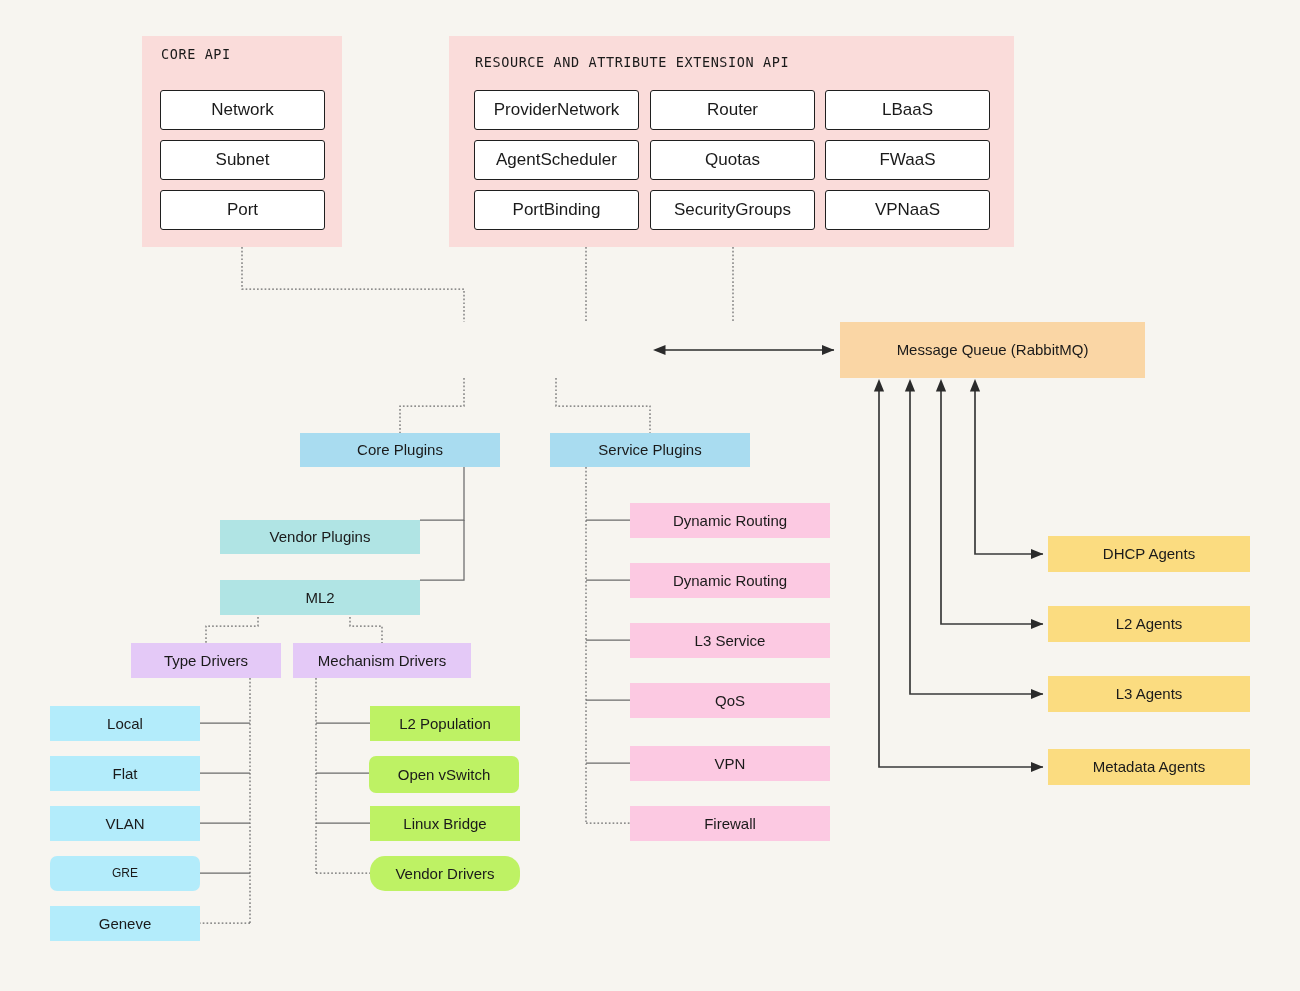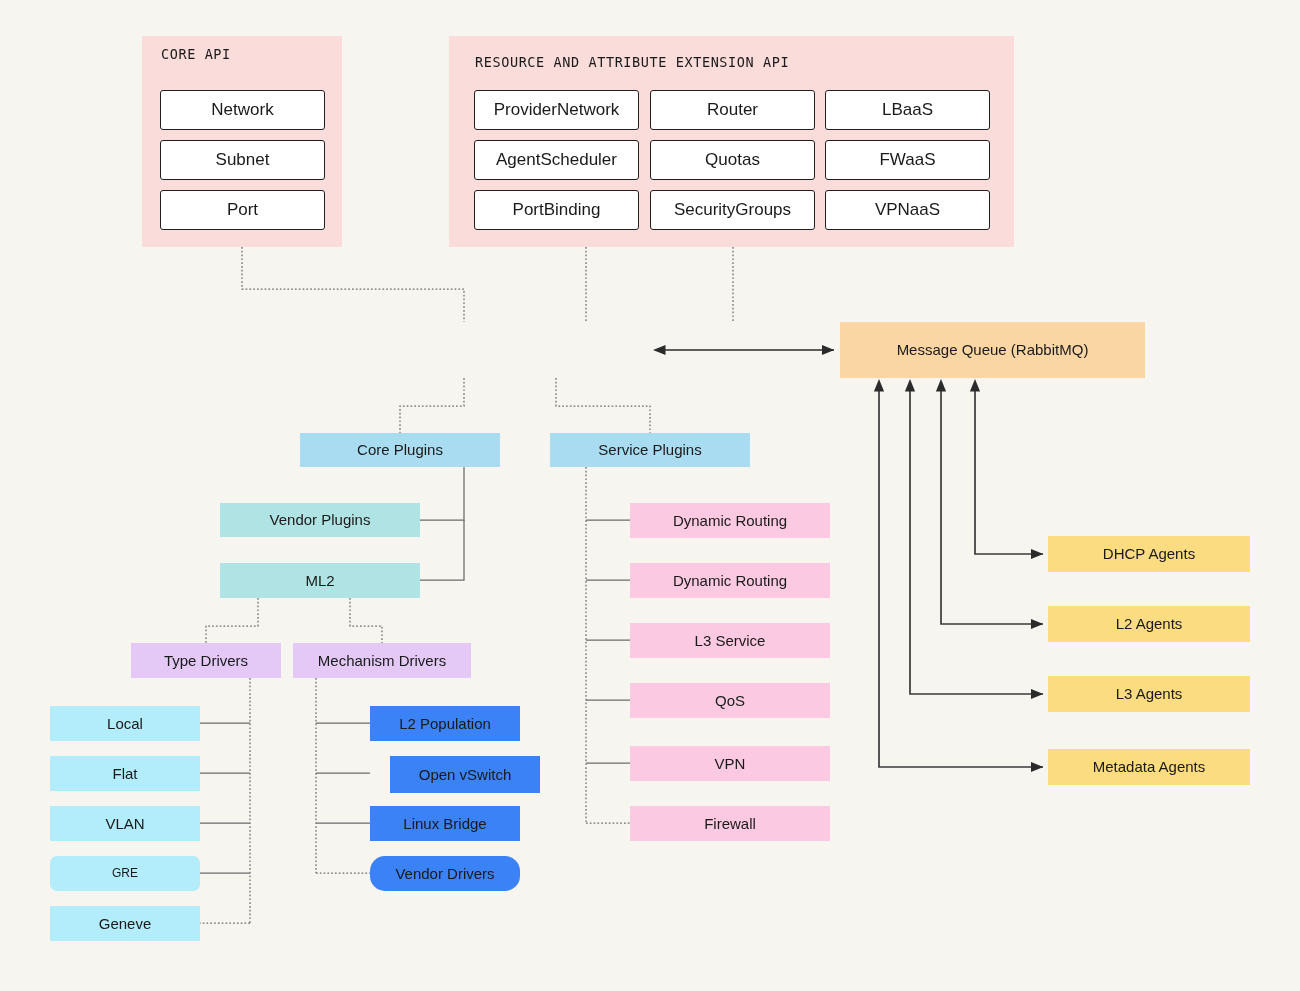--- a/index.html
+++ b/index.html
@@ -58,24 +58,24 @@
   .api-item {
     background: #ffffff;
     border: 1.3px solid #1f1f1f;
     border-radius: 3px;
     font-size: 17px;
   }
 
   
   .n-blue     { background: #a9dcf0; }
   .n-orange   { background: #fad6a5; }
-  .n-teal     { background: #b0e4e4; }
+  .n-teal     { background: #b0e4e4; margin-top: 17px; }
   .n-purple   { background: #e4c9f7; }
   .n-cyan     { background: #b3ecfb; }
-  .n-green    { background: #3b82f6; }
+  .n-green    { background: #bef264; }
   .n-pink     { background: #fcc9e2; }
   .n-yellow   { background: #fbdc80; }
 
   .n-neutron {
     color: #14519b;
     font-weight: bold;
     font-size: 15.5px;
   }
   .n-small { font-size: 12px; border-radius: 7px; }
 </style>
@@ -187,21 +187,21 @@
   <div class="node n-purple" style="left:131px; top:643px; width:150px; height:35px;">Type Drivers</div>
   <div class="node n-purple" style="left:293px; top:643px; width:178px; height:35px;">Mechanism Drivers</div>
 
   <div class="node n-cyan" style="left:50px; top:706px; width:150px; height:35px;">Local</div>
   <div class="node n-cyan" style="left:50px; top:756px; width:150px; height:35px;">Flat</div>
   <div class="node n-cyan" style="left:50px; top:806px; width:150px; height:35px;">VLAN</div>
   <div class="node n-cyan n-small" style="left:50px; top:856px; width:150px; height:35px;">GRE</div>
   <div class="node n-cyan" style="left:50px; top:906px; width:150px; height:35px;">Geneve</div>
 
   <div class="node n-green" style="left:370px; top:706px; width:150px; height:35px;">L2 Population</div>
-  <div class="node n-green" style="left:390px; top:756px; width:150px; height:37px;">Open vSwitch</div>
+  <div class="node n-green" style="left:369px; top:756px; width:150px; height:37px;border-radius:7px;">Open vSwitch</div>
   <div class="node n-green" style="left:370px; top:806px; width:150px; height:35px;">Linux Bridge</div>
   <div class="node n-green" style="left:370px; top:856px; width:150px; height:35px;border-radius:15px;">Vendor Drivers</div>
 
   <div class="node n-pink" style="left:630px; top:503px; width:200px; height:35px;">Dynamic Routing</div>
   <div class="node n-pink" style="left:630px; top:563px; width:200px; height:35px;">Dynamic Routing</div>
   <div class="node n-pink" style="left:630px; top:623px; width:200px; height:35px;">L3 Service</div>
   <div class="node n-pink" style="left:630px; top:683px; width:200px; height:35px;">QoS</div>
   <div class="node n-pink" style="left:630px; top:746px; width:200px; height:35px;">VPN</div>
   <div class="node n-pink" style="left:630px; top:806px; width:200px; height:35px;">Firewall</div>
 

